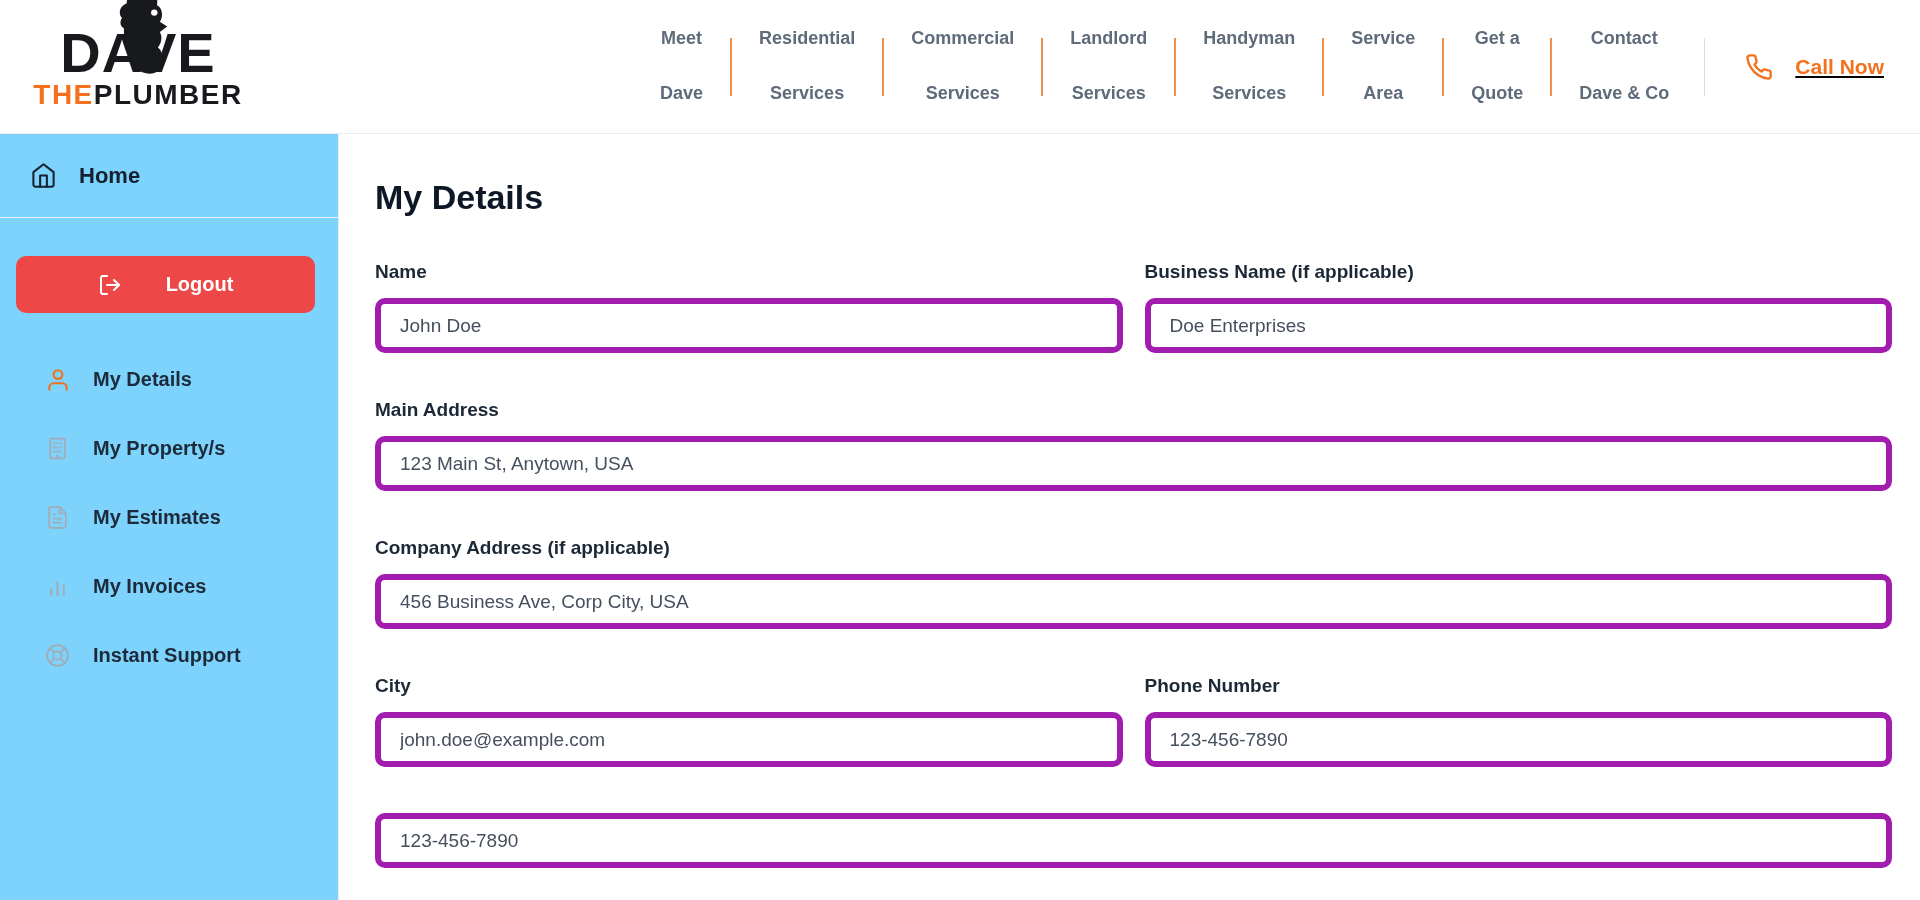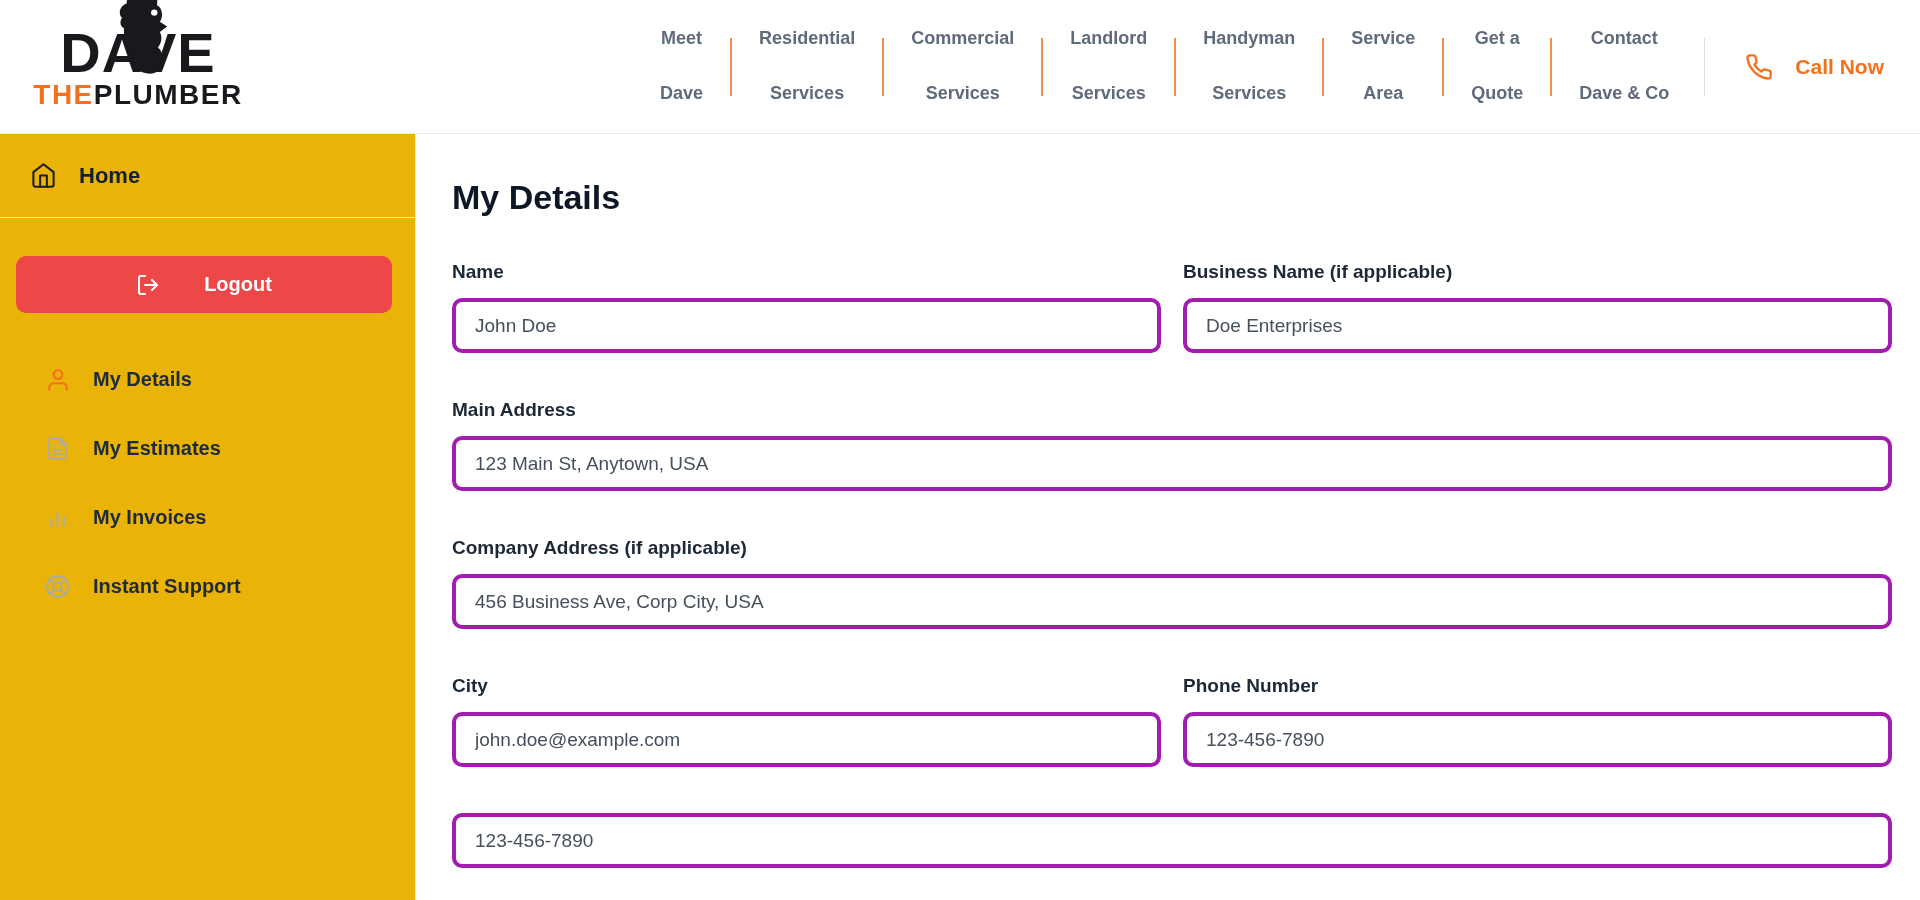--- a/index.html
+++ b/index.html
@@ -17,49 +17,49 @@
   .logo-bottom .the { color:#f3701d; }
   .logo-bottom .plumber { color:#17191c; }
 
   .nav { display:flex; align-items:center; margin-left:auto; }
   .nav-item { padding:0 27px; text-align:center; font-size:18px; line-height:1.55;
               color:#5f6b7b; font-weight:600; white-space:pre-line; cursor:pointer; }
   .nav-line { display:block; }
   .nav-divider { width:2px; height:58px; background:#f2904a; }
   .nav-divider-gray { width:1px; height:58px; background:#d8dde2; margin-left:8px; }
 
-  .call-now { display:flex; align-items:center; gap:22px; margin-left:40px; cursor:pointer; }
+  .call-now { display:flex; align-items:center; gap:22px; margin-left:40px; cursor:pointer;text-decoration:underline; }
   .call-now-label { color:#f3701d; font-size:21px; font-weight:700; }
 
   
   .page { display:flex; height:766px; }
 
   
-  .sidebar { width:416px; background:#eab308; border-right:1px solid #e9ecef;
+  .sidebar { width:339px; background:#7dd3fc; border-right:1px solid #e9ecef;
              display:flex; flex-direction:column; }
   .home-row { height:84px; display:flex; align-items:center; gap:22px; padding-left:30px;
               border-bottom:1px solid #e9ecef; font-size:22px; font-weight:600;
               color:#14202f; cursor:pointer; }
   .logout-btn { margin:38px 23px 0 16px; height:57px; border:none; border-radius:10px;
                 background:#ee4747; color:#fff; font-size:20px; font-weight:700;
                 display:flex; align-items:center; justify-content:center; gap:44px;
                 cursor:pointer; font-family:"Liberation Sans", sans-serif; }
   .side-menu { margin-top:32px; }
   .side-item { height:69px; display:flex; align-items:center; gap:22px; padding-left:45px;
                font-size:20px; font-weight:600; color:#1d2a3a; cursor:pointer; }
   .side-item .ic { width:26px; height:26px; flex:0 0 26px; display:flex; align-items:center; }
 
   
   .main { flex:1; padding:44px 28px 0 36px; background:#fff; overflow:hidden; }
   .page-title { font-size:34px; font-weight:800; color:#0d1726; margin-bottom:44px; }
   .form-grid { display:grid; grid-template-columns:1fr 1fr; column-gap:22px; }
   .field { margin-bottom:46px; }
   .span2 { grid-column:1 / span 2; }
   .field-label { display:block; font-size:19px; font-weight:700; color:#1c2836; margin-bottom:15px; }
-  .field-input { width:100%; height:55px; border:4px solid #a21caf; border-radius:10px;
+  .field-input { width:100%; height:55px; border:6px solid #a21caf; border-radius:10px;
                  padding:0 19px; font-size:19px; color:#454f5e; background:#fff; outline:none;
                  font-family:"Liberation Sans", sans-serif; }
   svg { display:block; }
 </style>
 </head>
 <body>
 
 <div class="header">
 
   <div class="logo">
@@ -152,20 +152,40 @@
       <div class="side-item">
         <span class="ic">
           <svg width="26" height="26" viewBox="0 0 24 24" fill="none" stroke="#f3701d" stroke-width="2" stroke-linecap="round" stroke-linejoin="round">
             <path d="M20 21v-2a4 4 0 0 0-4-4H8a4 4 0 0 0-4 4v2"></path>
               <circle cx="12" cy="7" r="4"></circle>
           </svg>
         </span>
         <span>My Details</span>
       </div>
 
+      <div class="side-item">
+        <span class="ic">
+          <svg width="25" height="25" viewBox="0 0 24 24" fill="none" stroke="#a3abb5" stroke-width="1.7">
+            <rect x="5" y="2.5" width="14" height="19" rx="1.2"></rect>
+            <g fill="#a3abb5" stroke="none">
+              <rect x="8" y="6" width="2" height="2"></rect>
+                <rect x="11" y="6" width="2" height="2"></rect>
+                <rect x="14" y="6" width="2" height="2"></rect>
+              <rect x="8" y="10" width="2" height="2"></rect>
+                <rect x="11" y="10" width="2" height="2"></rect>
+                <rect x="14" y="10" width="2" height="2"></rect>
+              <rect x="8" y="14" width="2" height="2"></rect>
+                <rect x="11" y="14" width="2" height="2"></rect>
+                <rect x="14" y="14" width="2" height="2"></rect>
+              <rect x="11" y="18" width="2" height="3.5"></rect>
+            </g>
+          </svg>
+        </span>
+        <span>My Property/s</span>
+      </div>
 
       <div class="side-item">
         <span class="ic">
           <svg width="25" height="25" viewBox="0 0 24 24" fill="none" stroke="#a3abb5" stroke-width="1.7" stroke-linecap="round" stroke-linejoin="round">
             <path d="M14 2H6a2 2 0 0 0-2 2v16a2 2 0 0 0 2 2h12a2 2 0 0 0 2-2V8z"></path>
               <polyline points="14 2 14 8 20 8"></polyline>
             <line x1="16" y1="13" x2="8" y2="13"></line>
               <line x1="16" y1="17" x2="8" y2="17"></line>
               <line x1="10" y1="9" x2="8" y2="9"></line>
           </svg>

